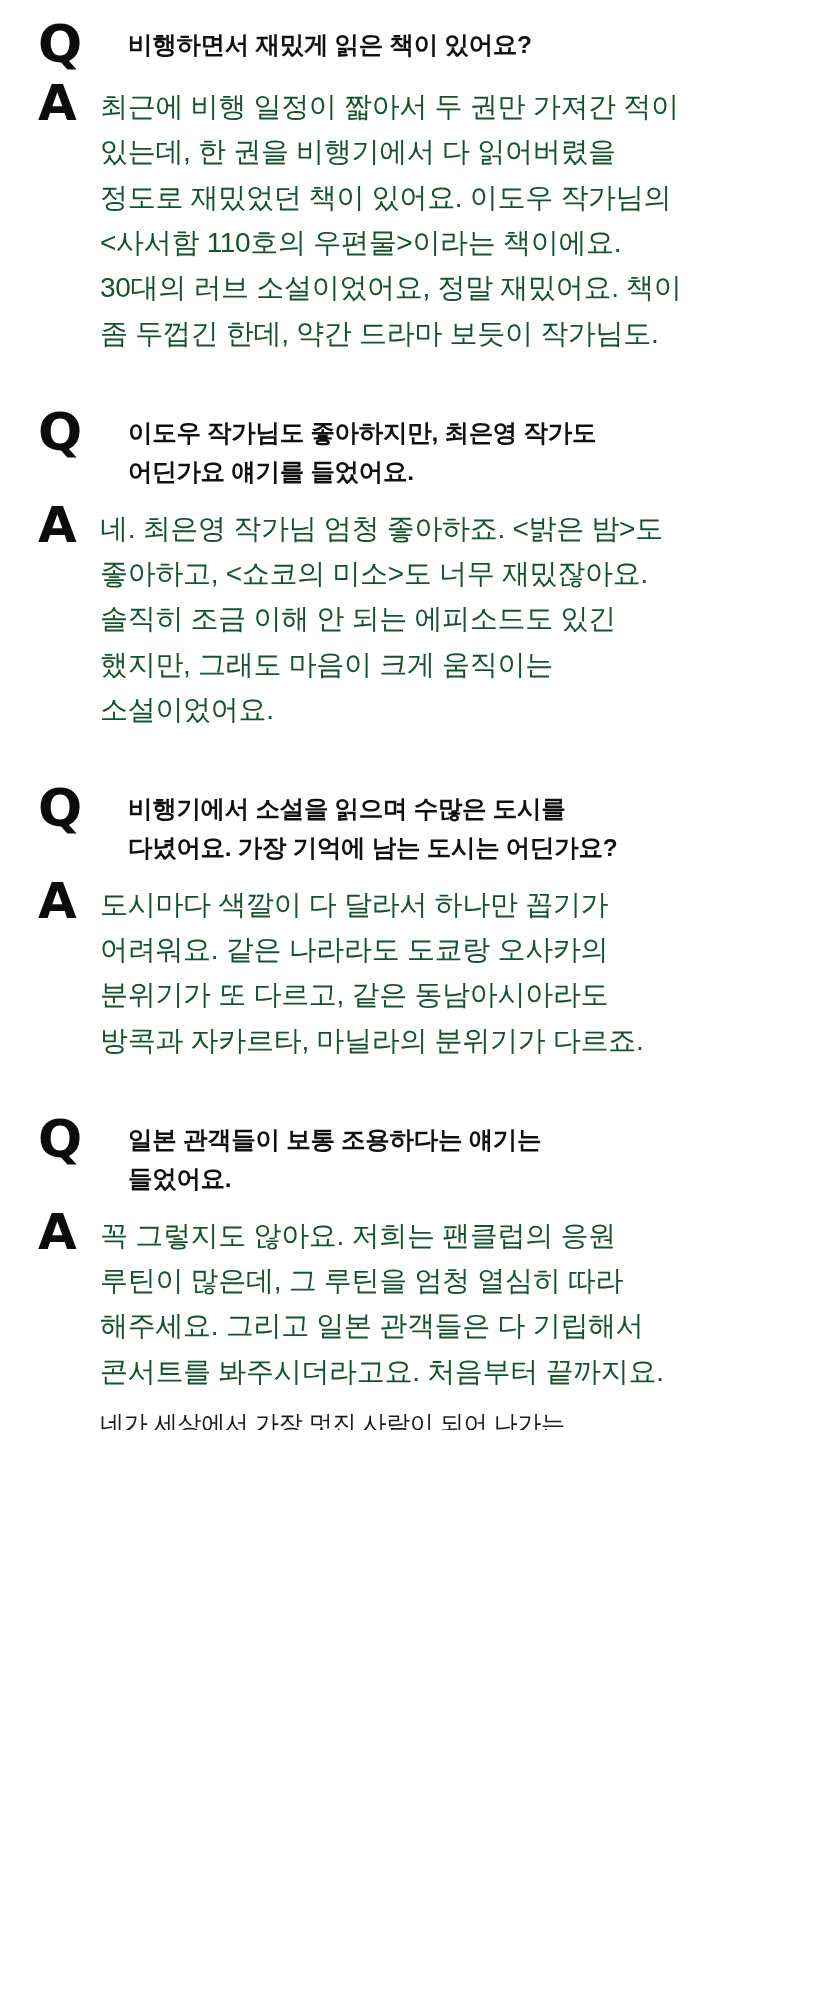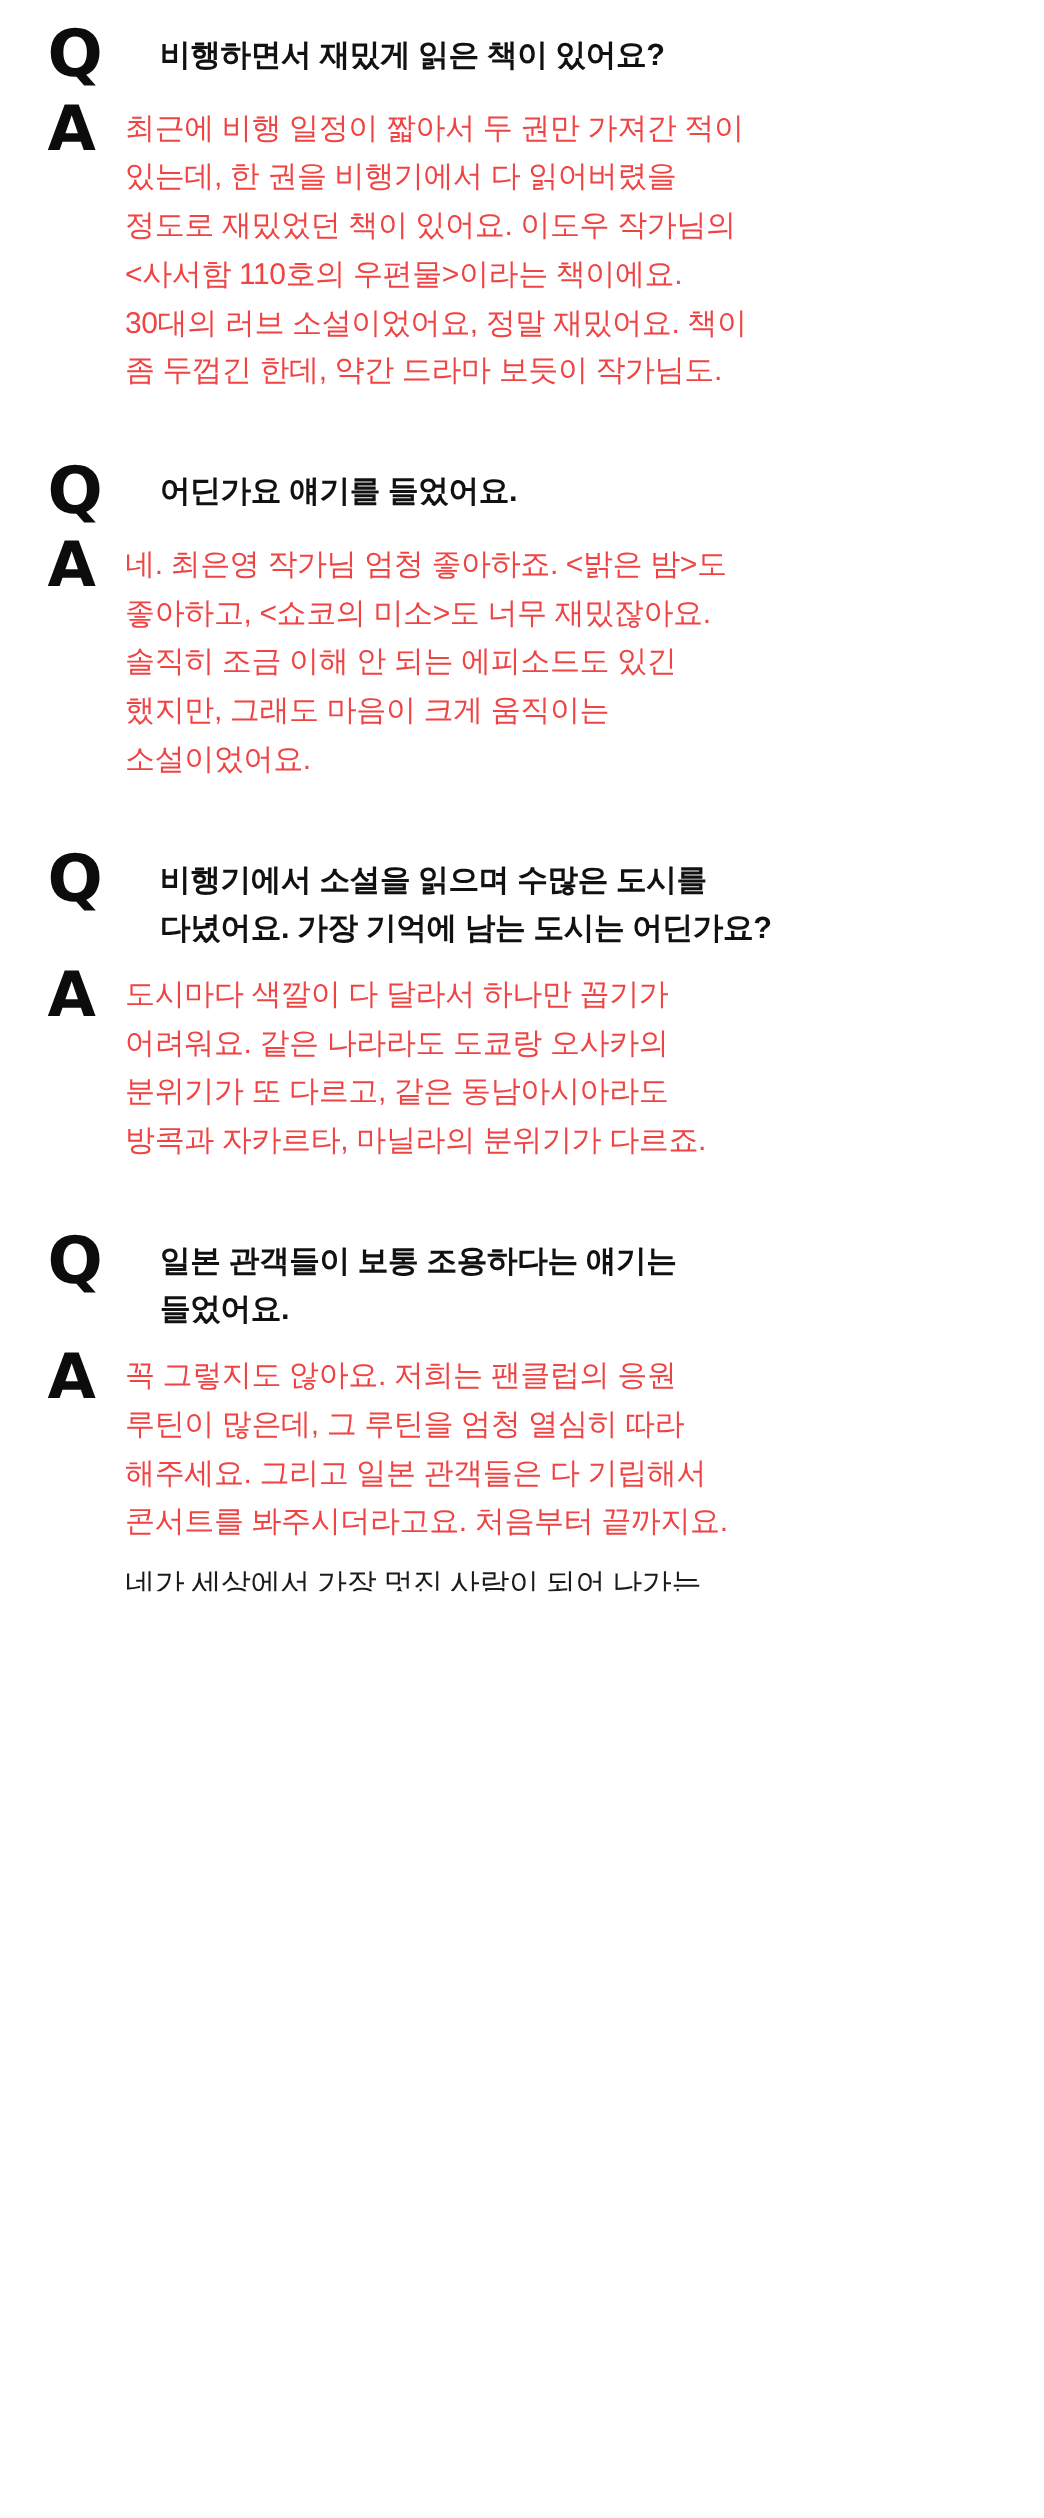--- a/index.html
+++ b/index.html
@@ -58,23 +58,23 @@
   .q-text {
     font-weight: 700;
     font-size: 24.5px;
     line-height: 1.58;
     color: #111111;
     letter-spacing: -0.3px;
     margin-left: 28px;
   }
   .a-text {
     font-weight: 400;
-    font-size: 24px;
+    font-size: 28px;
     line-height: 1.62;
-    color: #ef4444;
+    color: #14532d;
     letter-spacing: -0.3px;
   }
   .q-row {
     margin-bottom: 6px;
   }
   .a-row {
     margin-bottom: 0;
   }
   .line {
     display: block;
@@ -91,21 +91,20 @@
   .cut-text {
     flex: 1 1 auto;
     padding-left: 62px;
     font-size: 24px;
     line-height: 1.6;
     color: #1a1a1a;
     letter-spacing: -0.3px;
     height: 16px;
     overflow: hidden;
     position: relative;
-    font-family: Liberation Serif, serif;
   }
   .cut-text .line {
     position: relative;
     top: -9px;
   }
 </style>
 </head>
 <body>
 
 <div class="page">
@@ -129,20 +128,21 @@
       </div>
     </div>
   </div>
 
   <div class="q-block-gap"></div>
 
   <div class="qa-block">
     <div class="row q-row">
       <div class="marker q">Q</div>
       <div class="text q-text">
+        <span class="line">이도우 작가님도 좋아하지만, 최은영 작가도</span>
         <span class="line">어딘가요 얘기를 들었어요.</span>
       </div>
     </div>
     <div class="row a-row">
       <div class="marker a">A</div>
       <div class="text a-text">
         <span class="line">네. 최은영 작가님 엄청 좋아하죠. &lt;밝은 밤&gt;도</span>
         <span class="line">좋아하고, &lt;쇼코의 미소&gt;도 너무 재밌잖아요.</span>
         <span class="line">솔직히 조금 이해 안 되는 에피소드도 있긴</span>
         <span class="line">했지만, 그래도 마음이 크게 움직이는</span>

